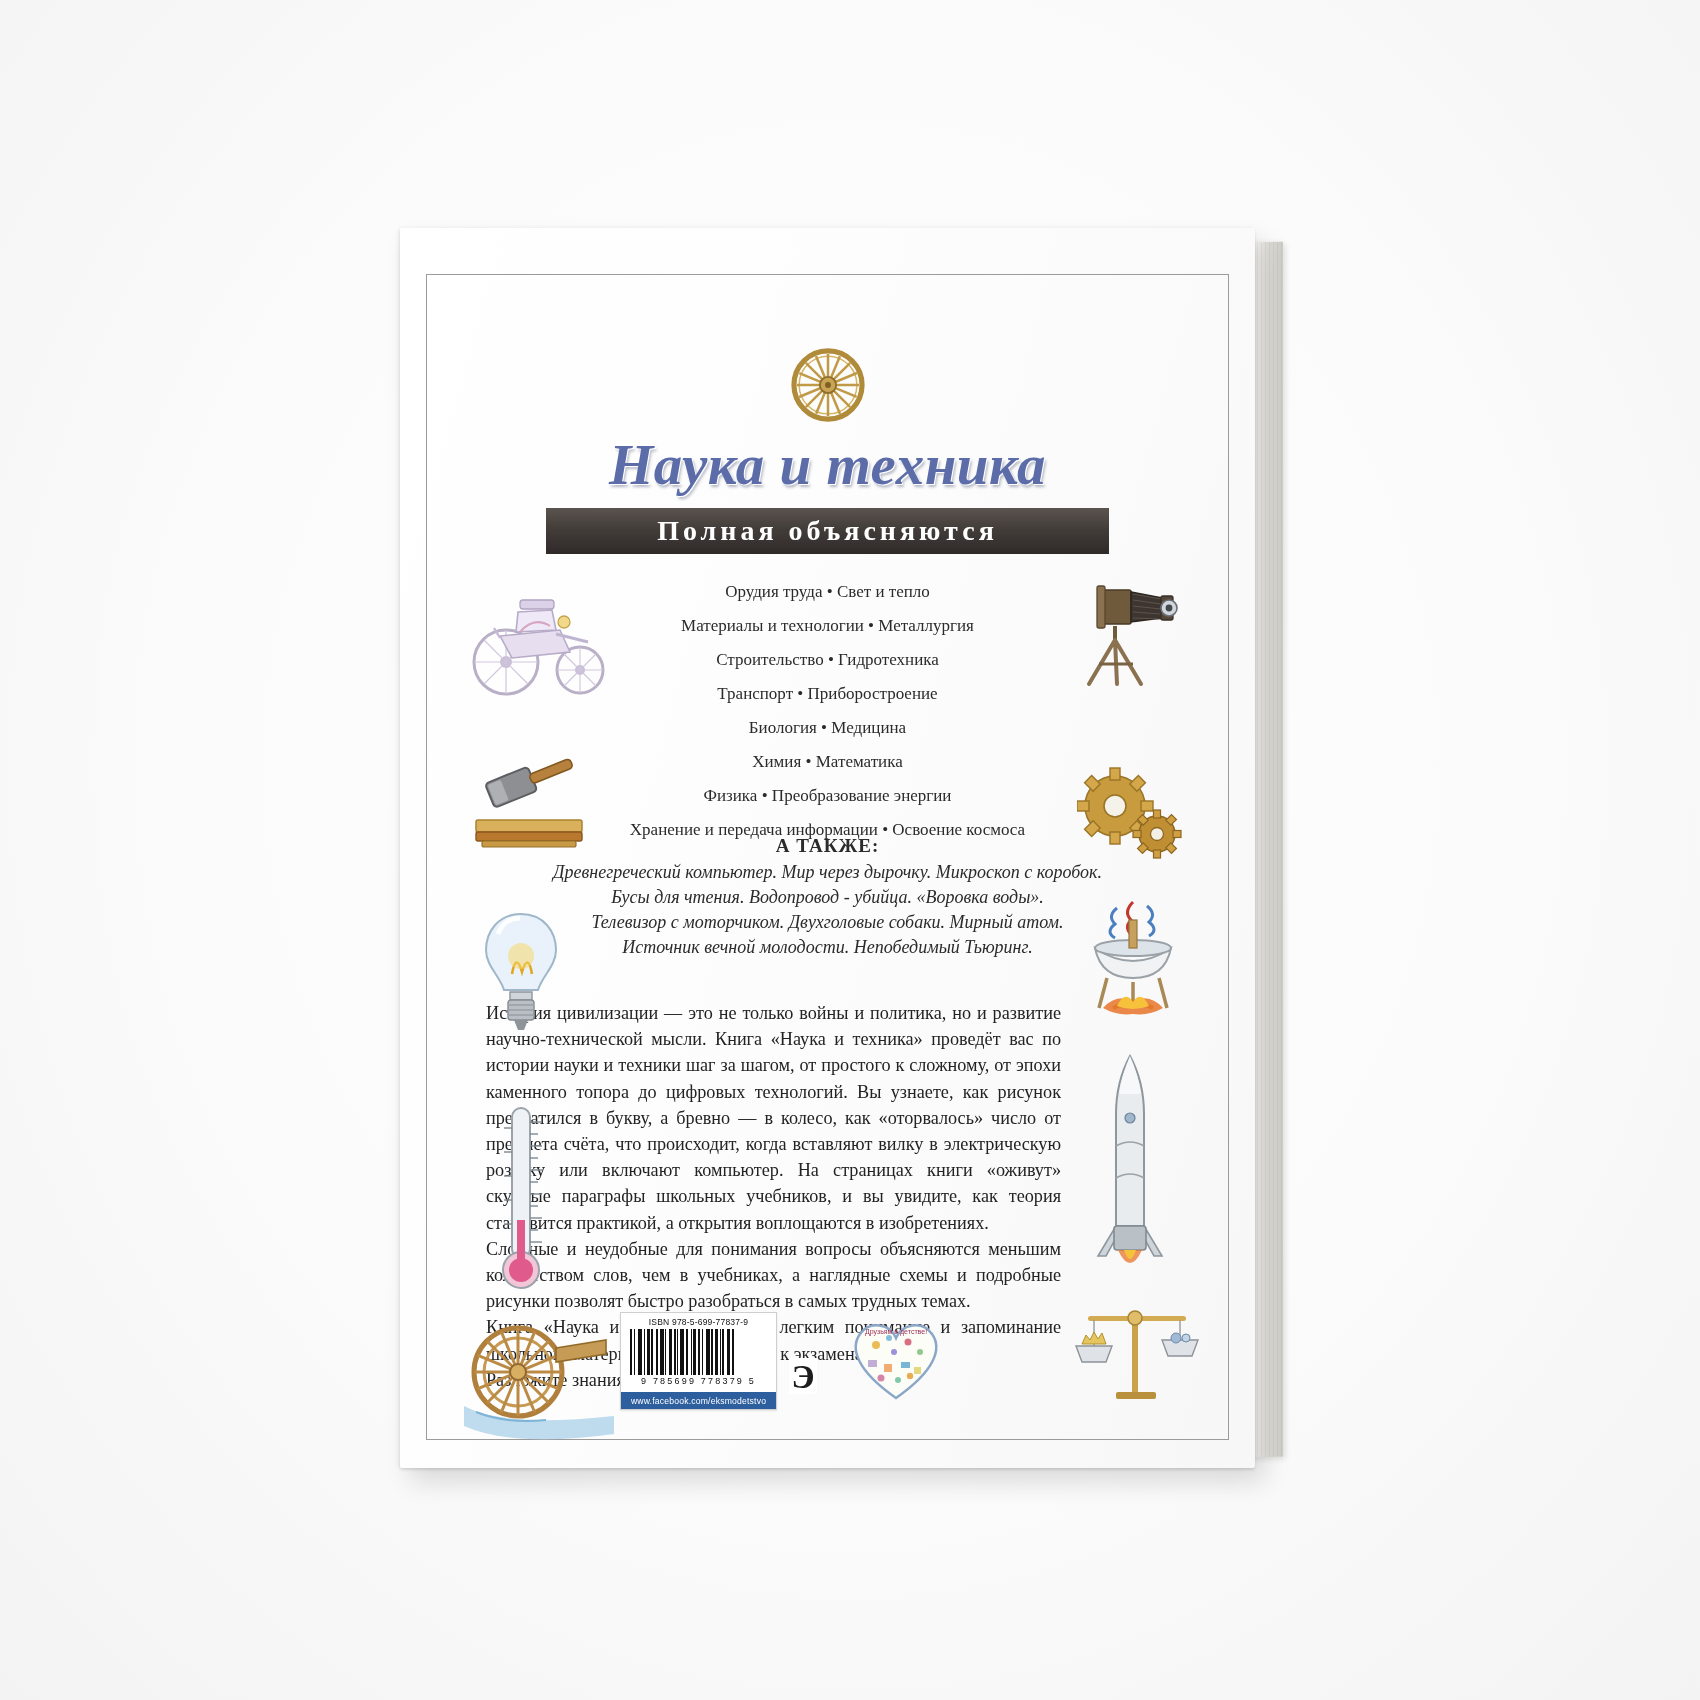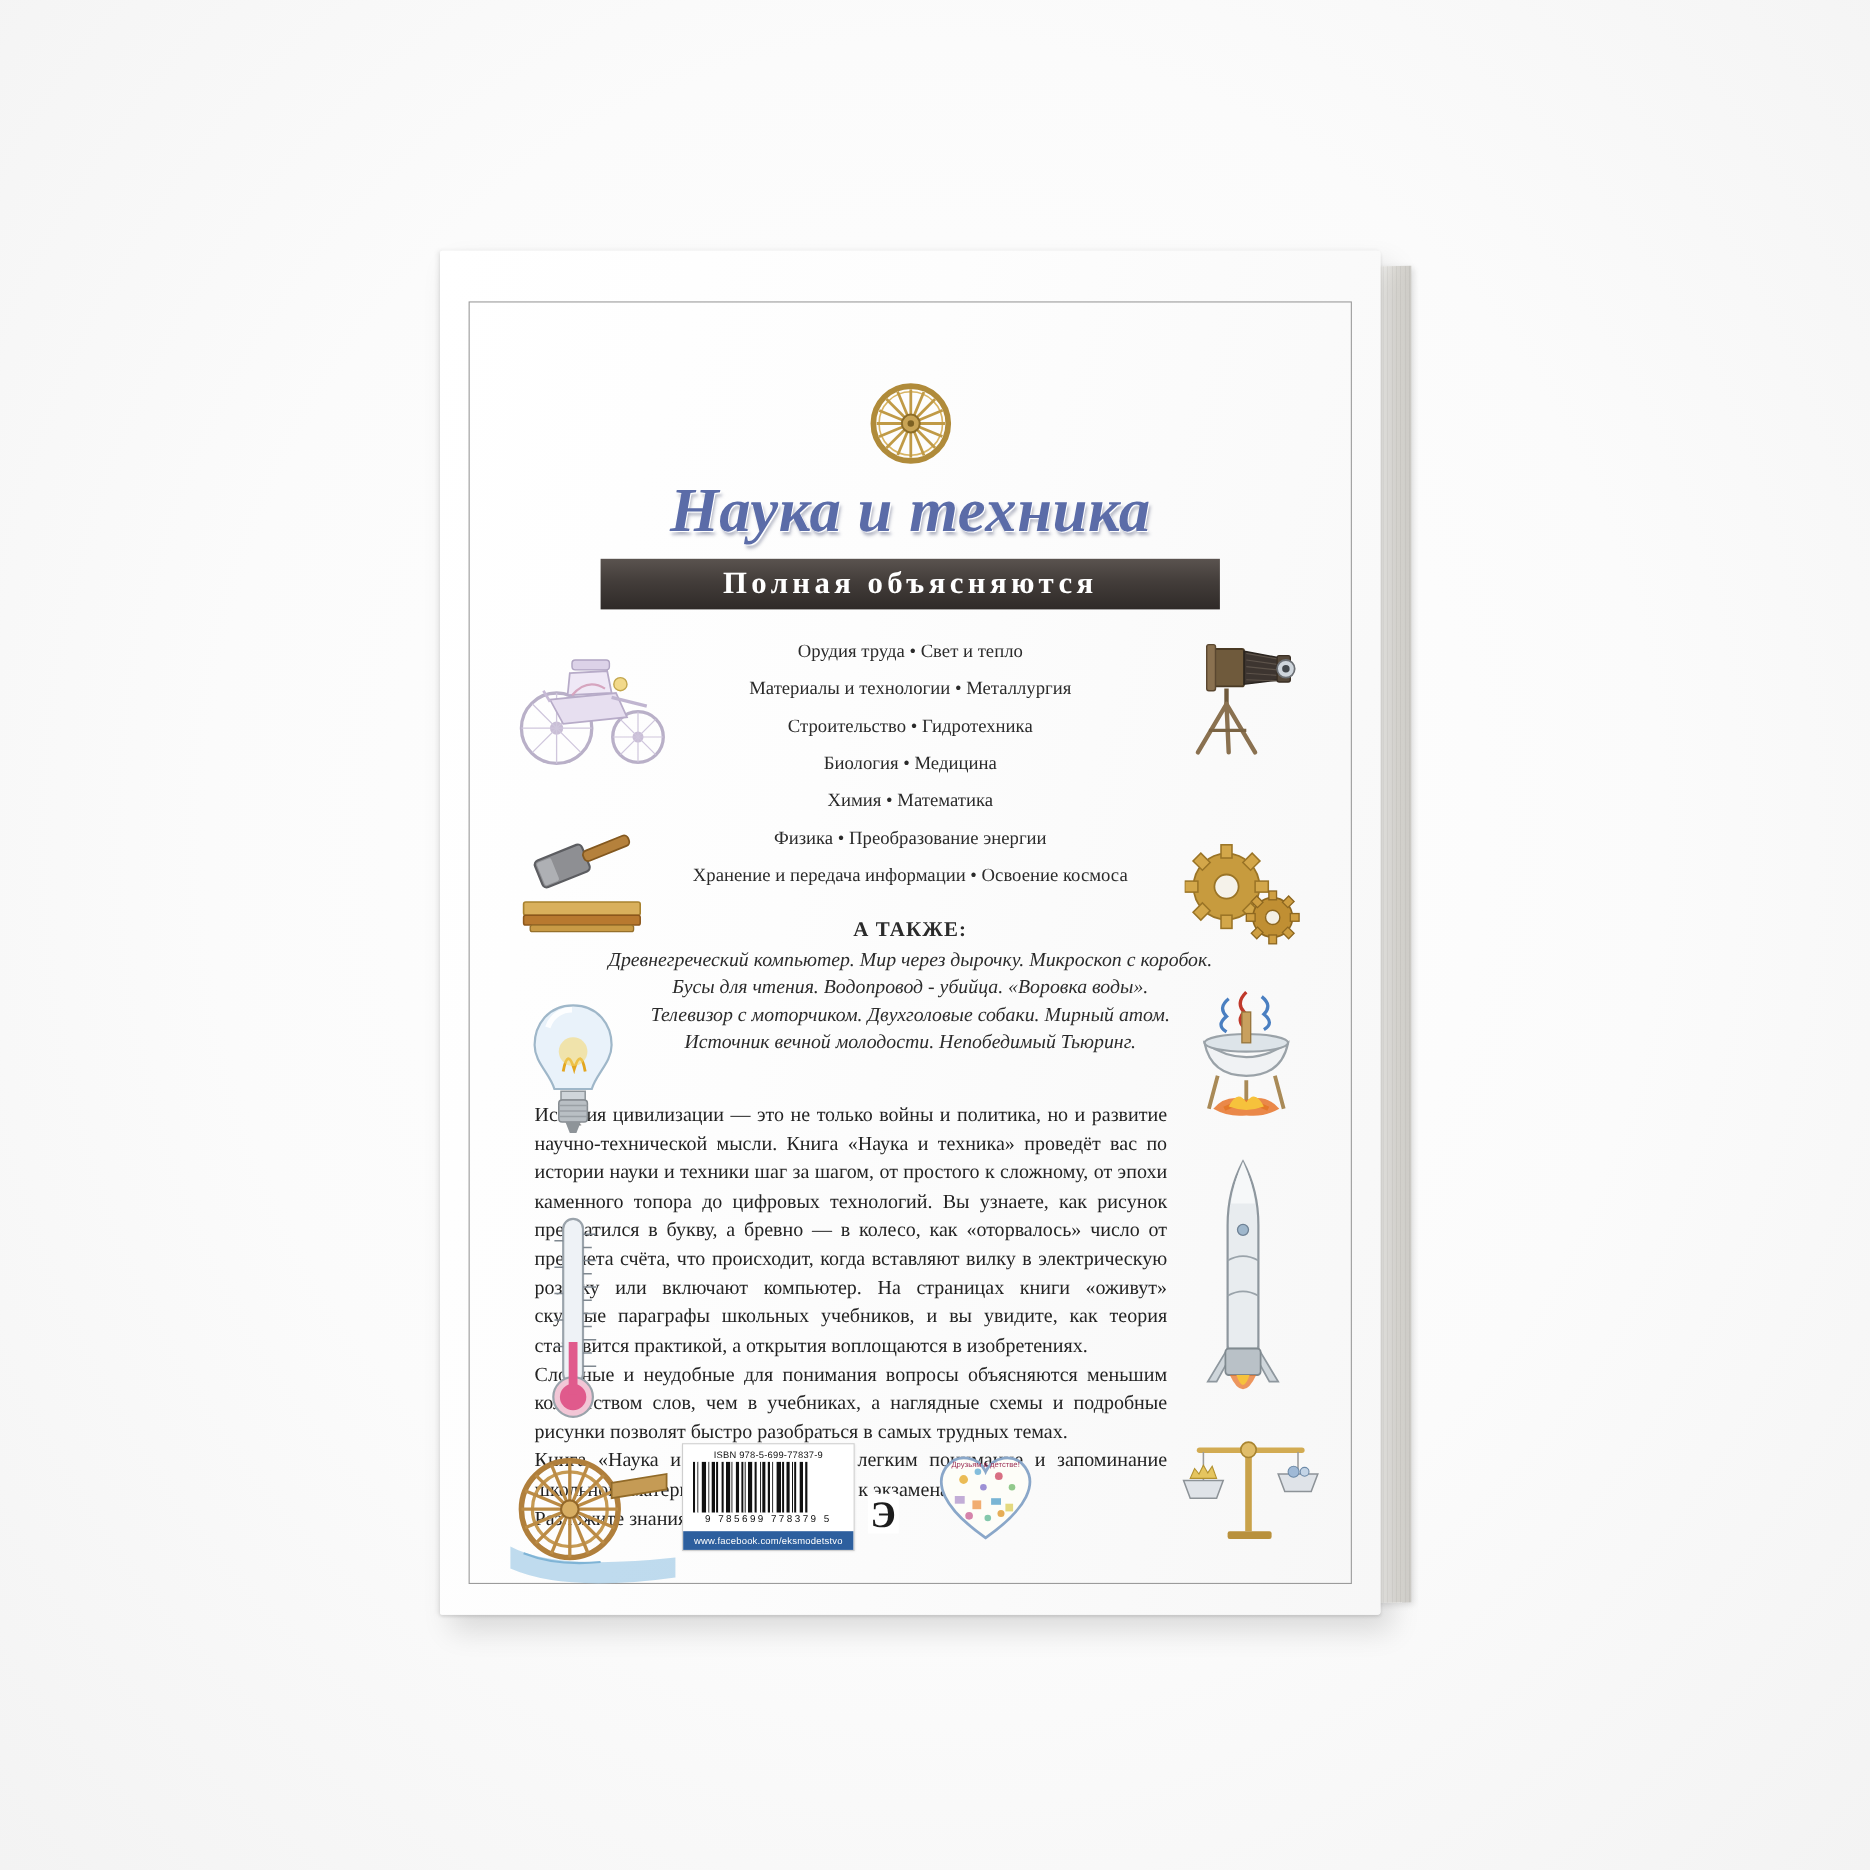--- a/index.html
+++ b/index.html
@@ -300,20 +300,21 @@
       <div class="title-main">Наука и техника</div>
 
       <div class="title-bar">
         <span>Полная объясняются</span>
       </div>
 
       <div class="topics">
         <div class="row">Орудия труда • Свет и тепло</div>
         <div class="row">Материалы и технологии • Металлургия</div>
         <div class="row">Строительство • Гидротехника</div>
+        <div class="row">Транспорт • Приборостроение</div>
         <div class="row">Биология • Медицина</div>
         <div class="row">Химия • Математика</div>
         <div class="row">Физика • Преобразование энергии</div>
         <div class="row">Хранение и передача информации • Освоение космоса</div>
       </div>
 
       <div class="also">
         <div class="also-title">А ТАКЖЕ:</div>
         <div class="also-line">Древнегреческий компьютер. Мир через дырочку. Микроскоп с коробок.</div>
         <div class="also-line">Бусы для чтения. Водопровод - убийца. «Воровка воды».</div>

